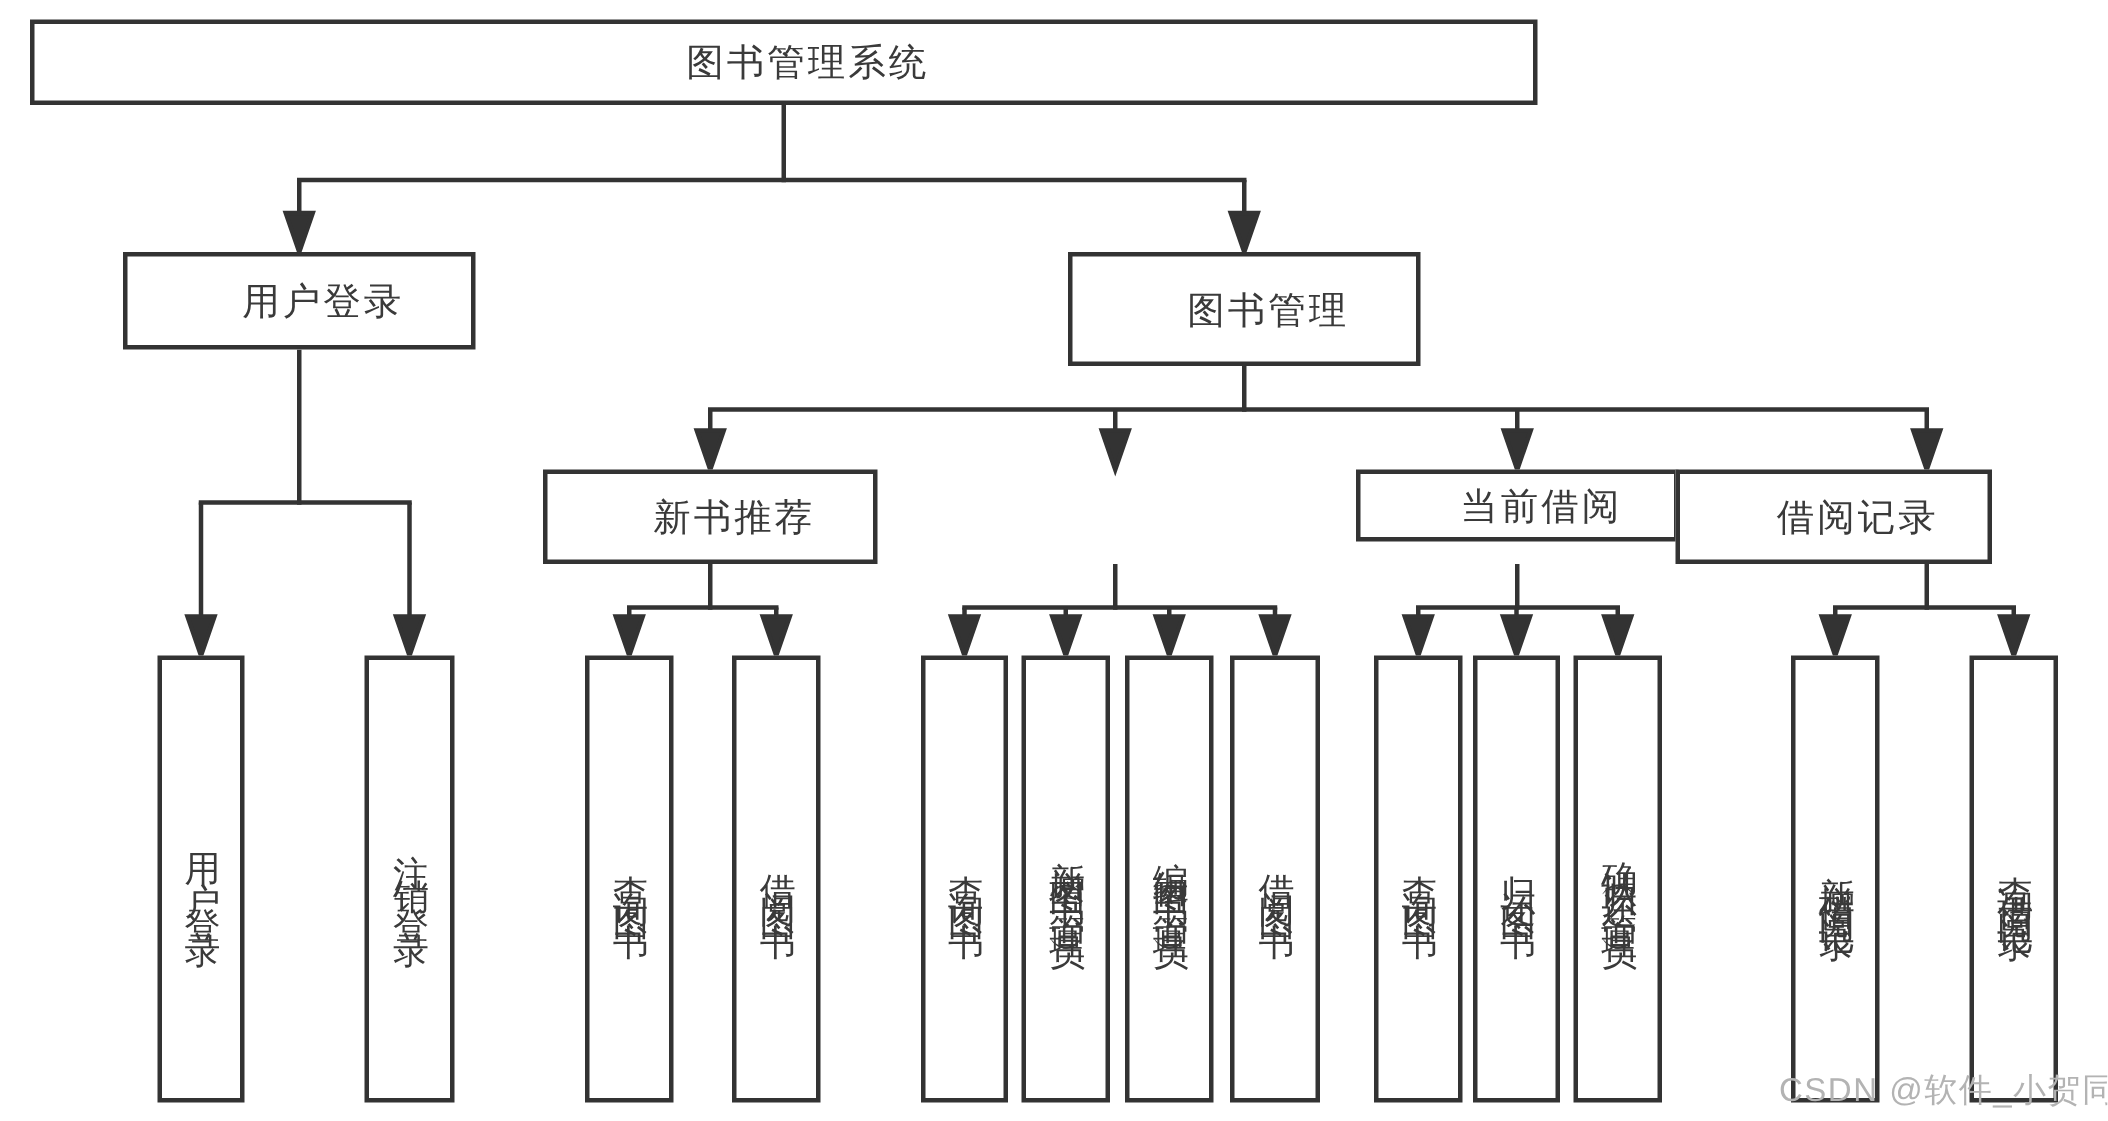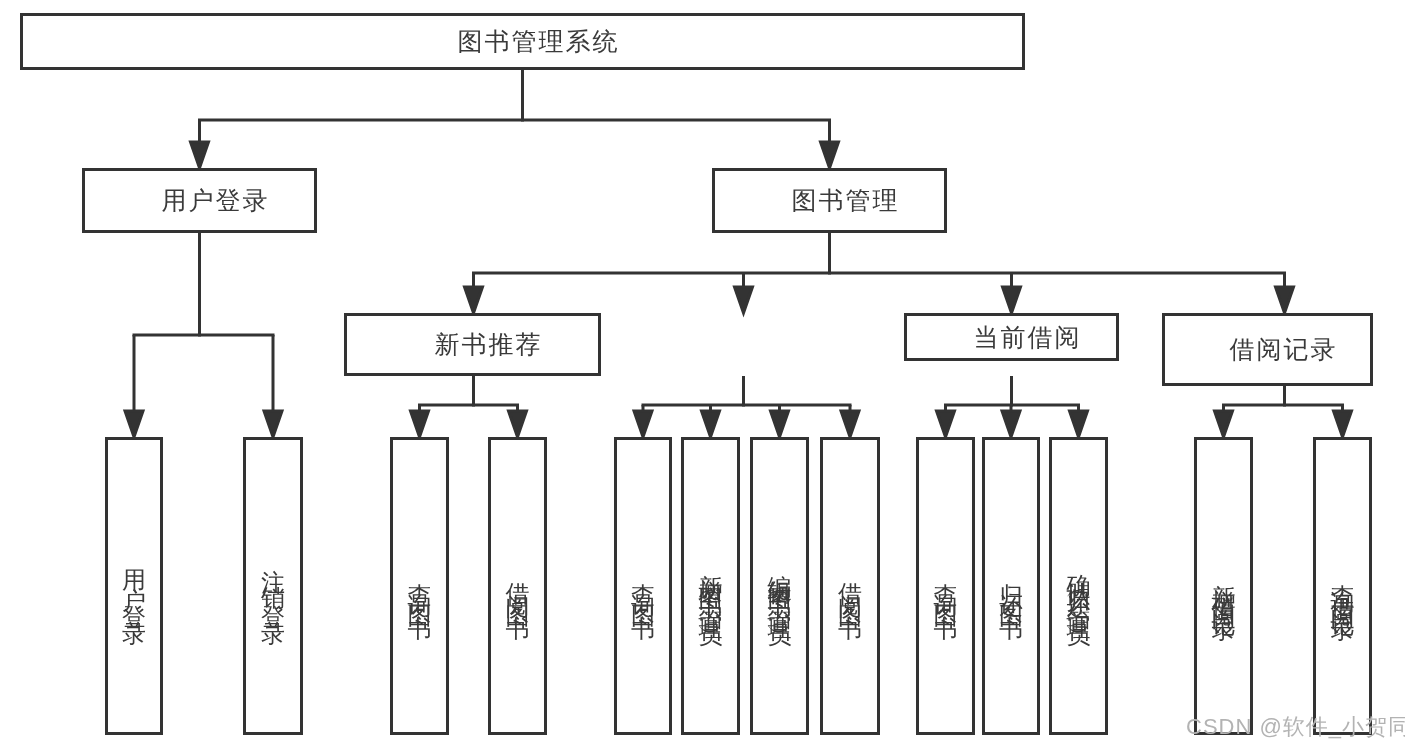--- a/index.html
+++ b/index.html
@@ -110,25 +110,25 @@
       <line x1="1223.5" y1="405" x2="1223.5" y2="413"></line>
       <line x1="1342.5" y1="405" x2="1342.5" y2="413"></line>
       <polygon points="1214.5,411 1232.5,411 1223.5,437"></polygon>
       <polygon points="1333.5,411 1351.5,411 1342.5,437"></polygon>
     </g>
   </svg>
 
   <div class="node h" style="left:20px;top:13px;width:1005px;height:57px">图书管理系统</div>
 
   <div class="node h" style="left:82px;top:168px;width:235px;height:65px">用户登录</div>
-  <div class="node h" style="left:712px;top:168px;width:235px;height:65px">图书管理</div>
+  <div class="node h" style="left:712px;top:168px;width:235px;height:76px">图书管理</div>
 
-  <div class="node h" style="left:344px;top:313px;width:257px;height:63px">新书推荐</div>
+  <div class="node h" style="left:362px;top:313px;width:223px;height:63px">新书推荐</div>
   <div class="node h" style="left:904px;top:313px;width:215px;height:48px">当前借阅</div>
-  <div class="node h" style="left:1162px;top:313px;width:211px;height:73px">借阅记录</div>
+  <div class="node h" style="left:1117px;top:313px;width:211px;height:63px">借阅记录</div>
 
   <div class="node tall sp-a" style="left:105px;width:58px">
     <span>用户登录</span>
   </div>
   <div class="node tall sp-a" style="left:243px;width:60px">
     <span>注销登录</span>
   </div>
 
   <div class="node tall sp-b" style="left:390px;width:59px">
     <span>查询图书</span>

